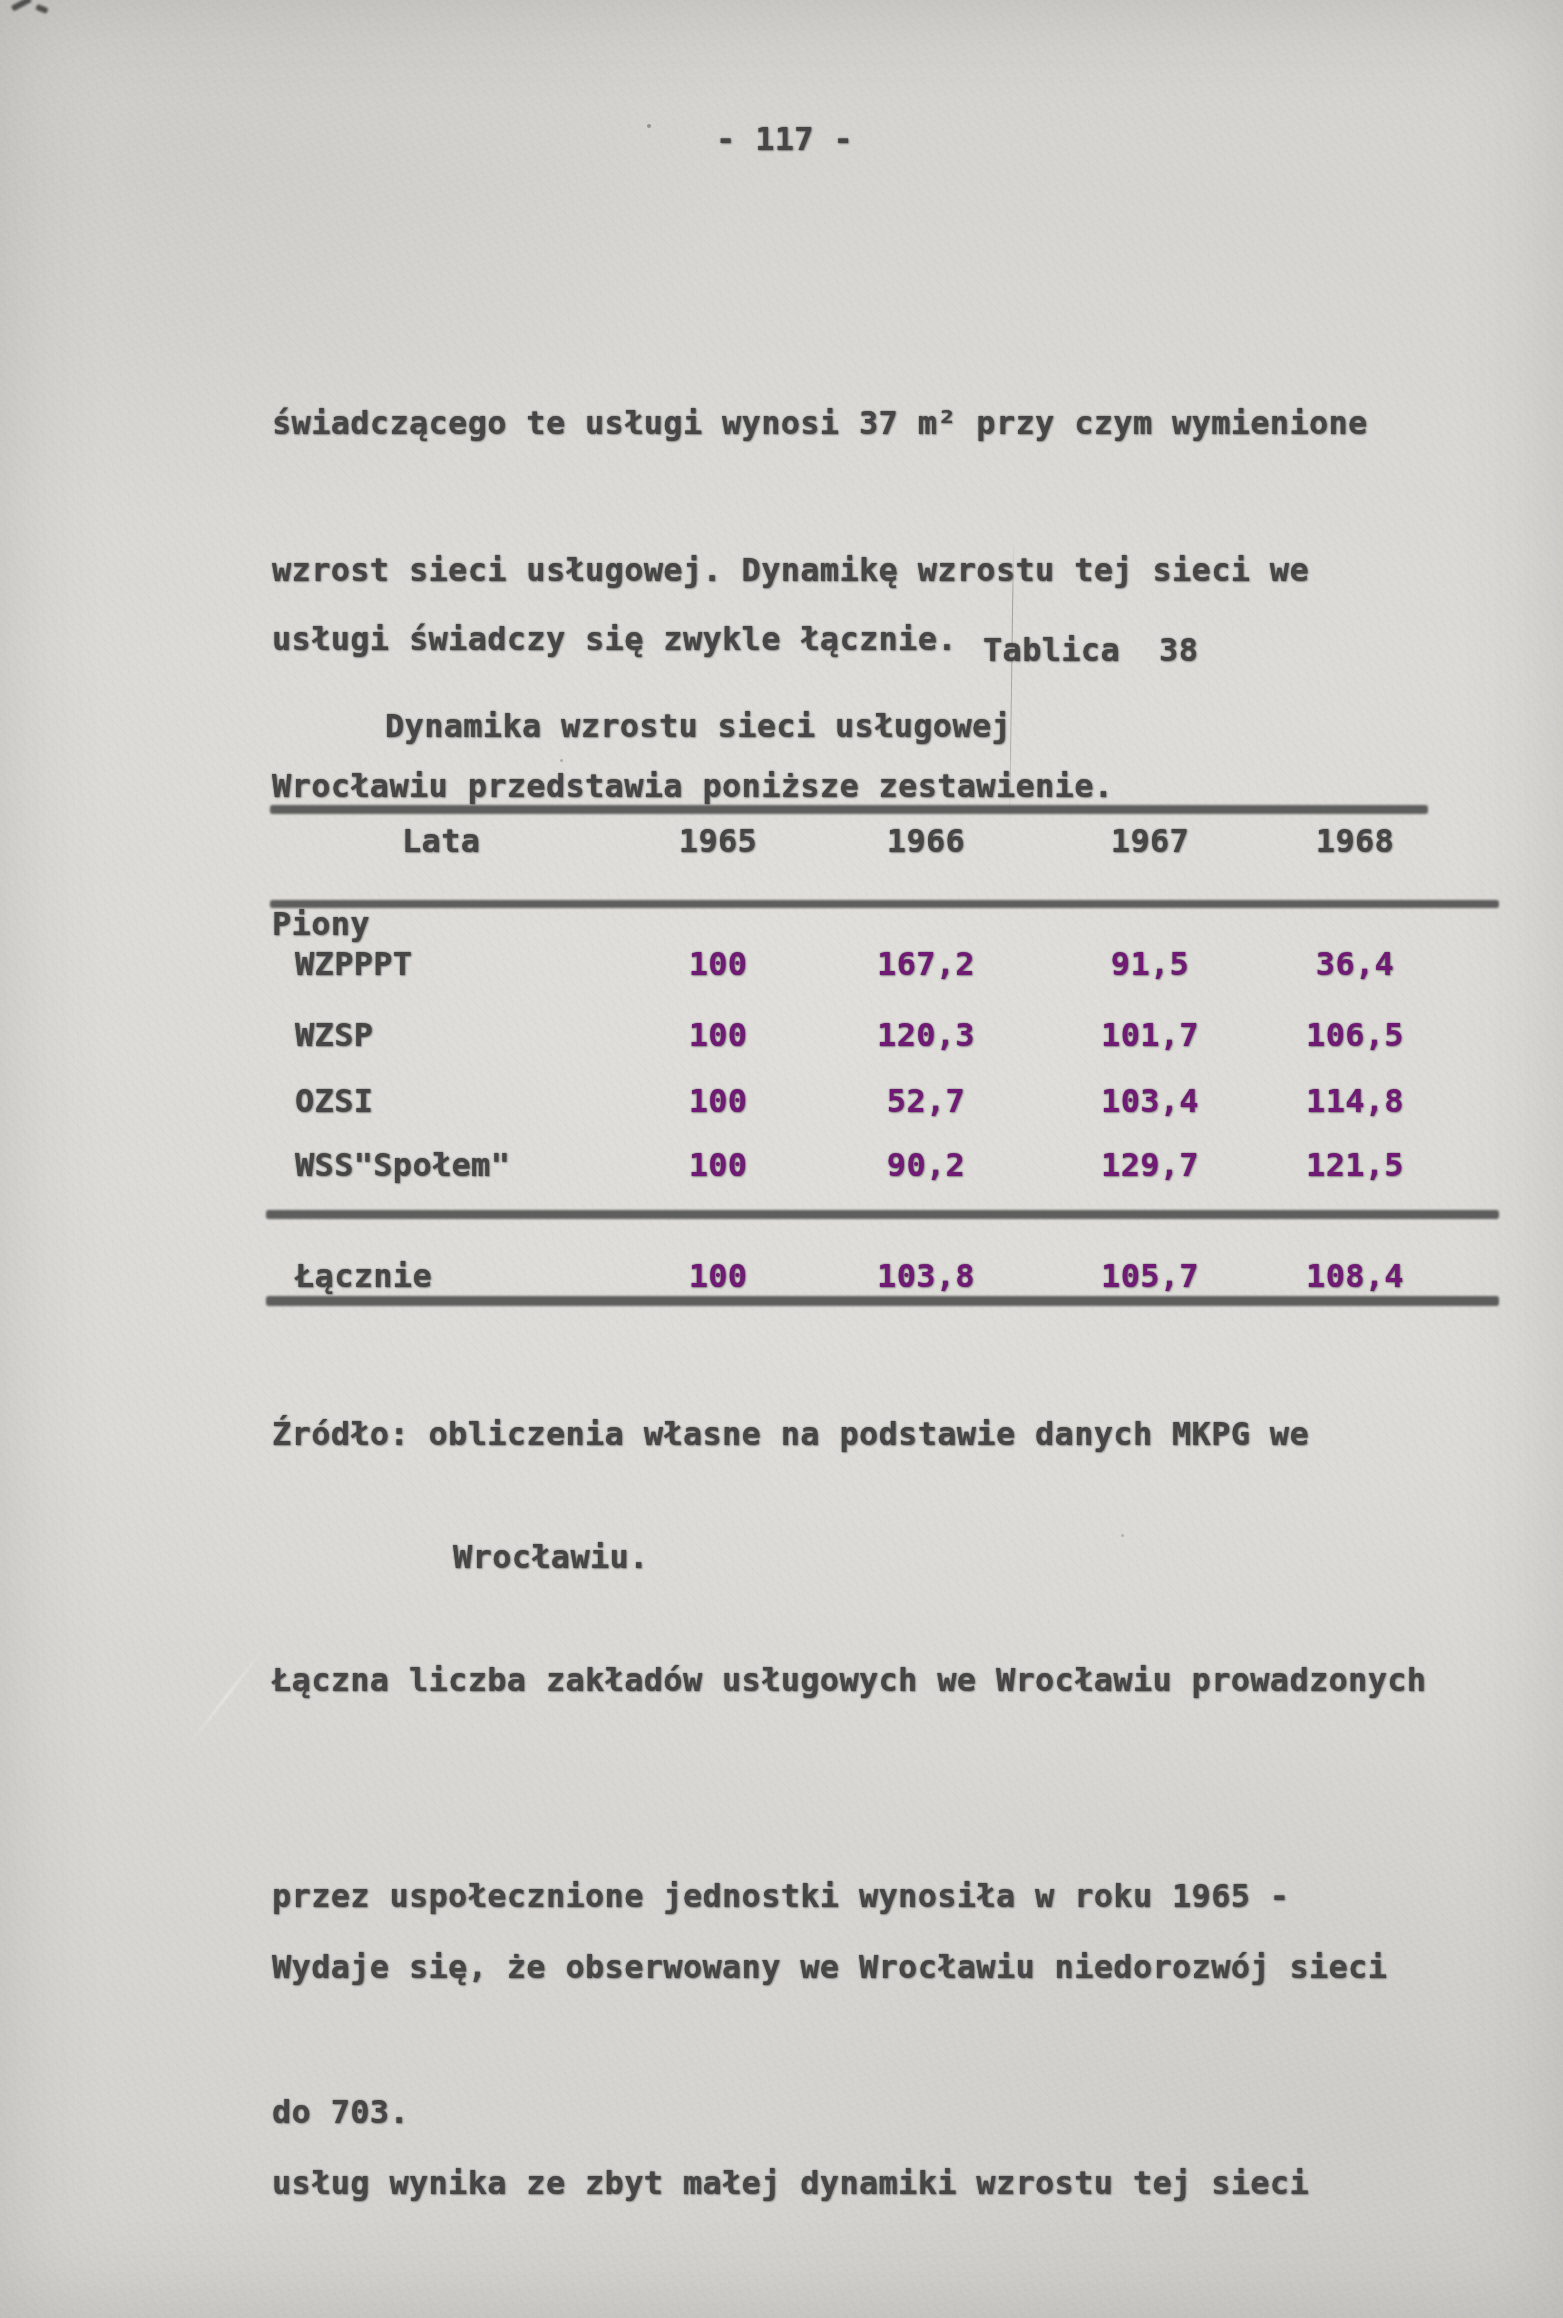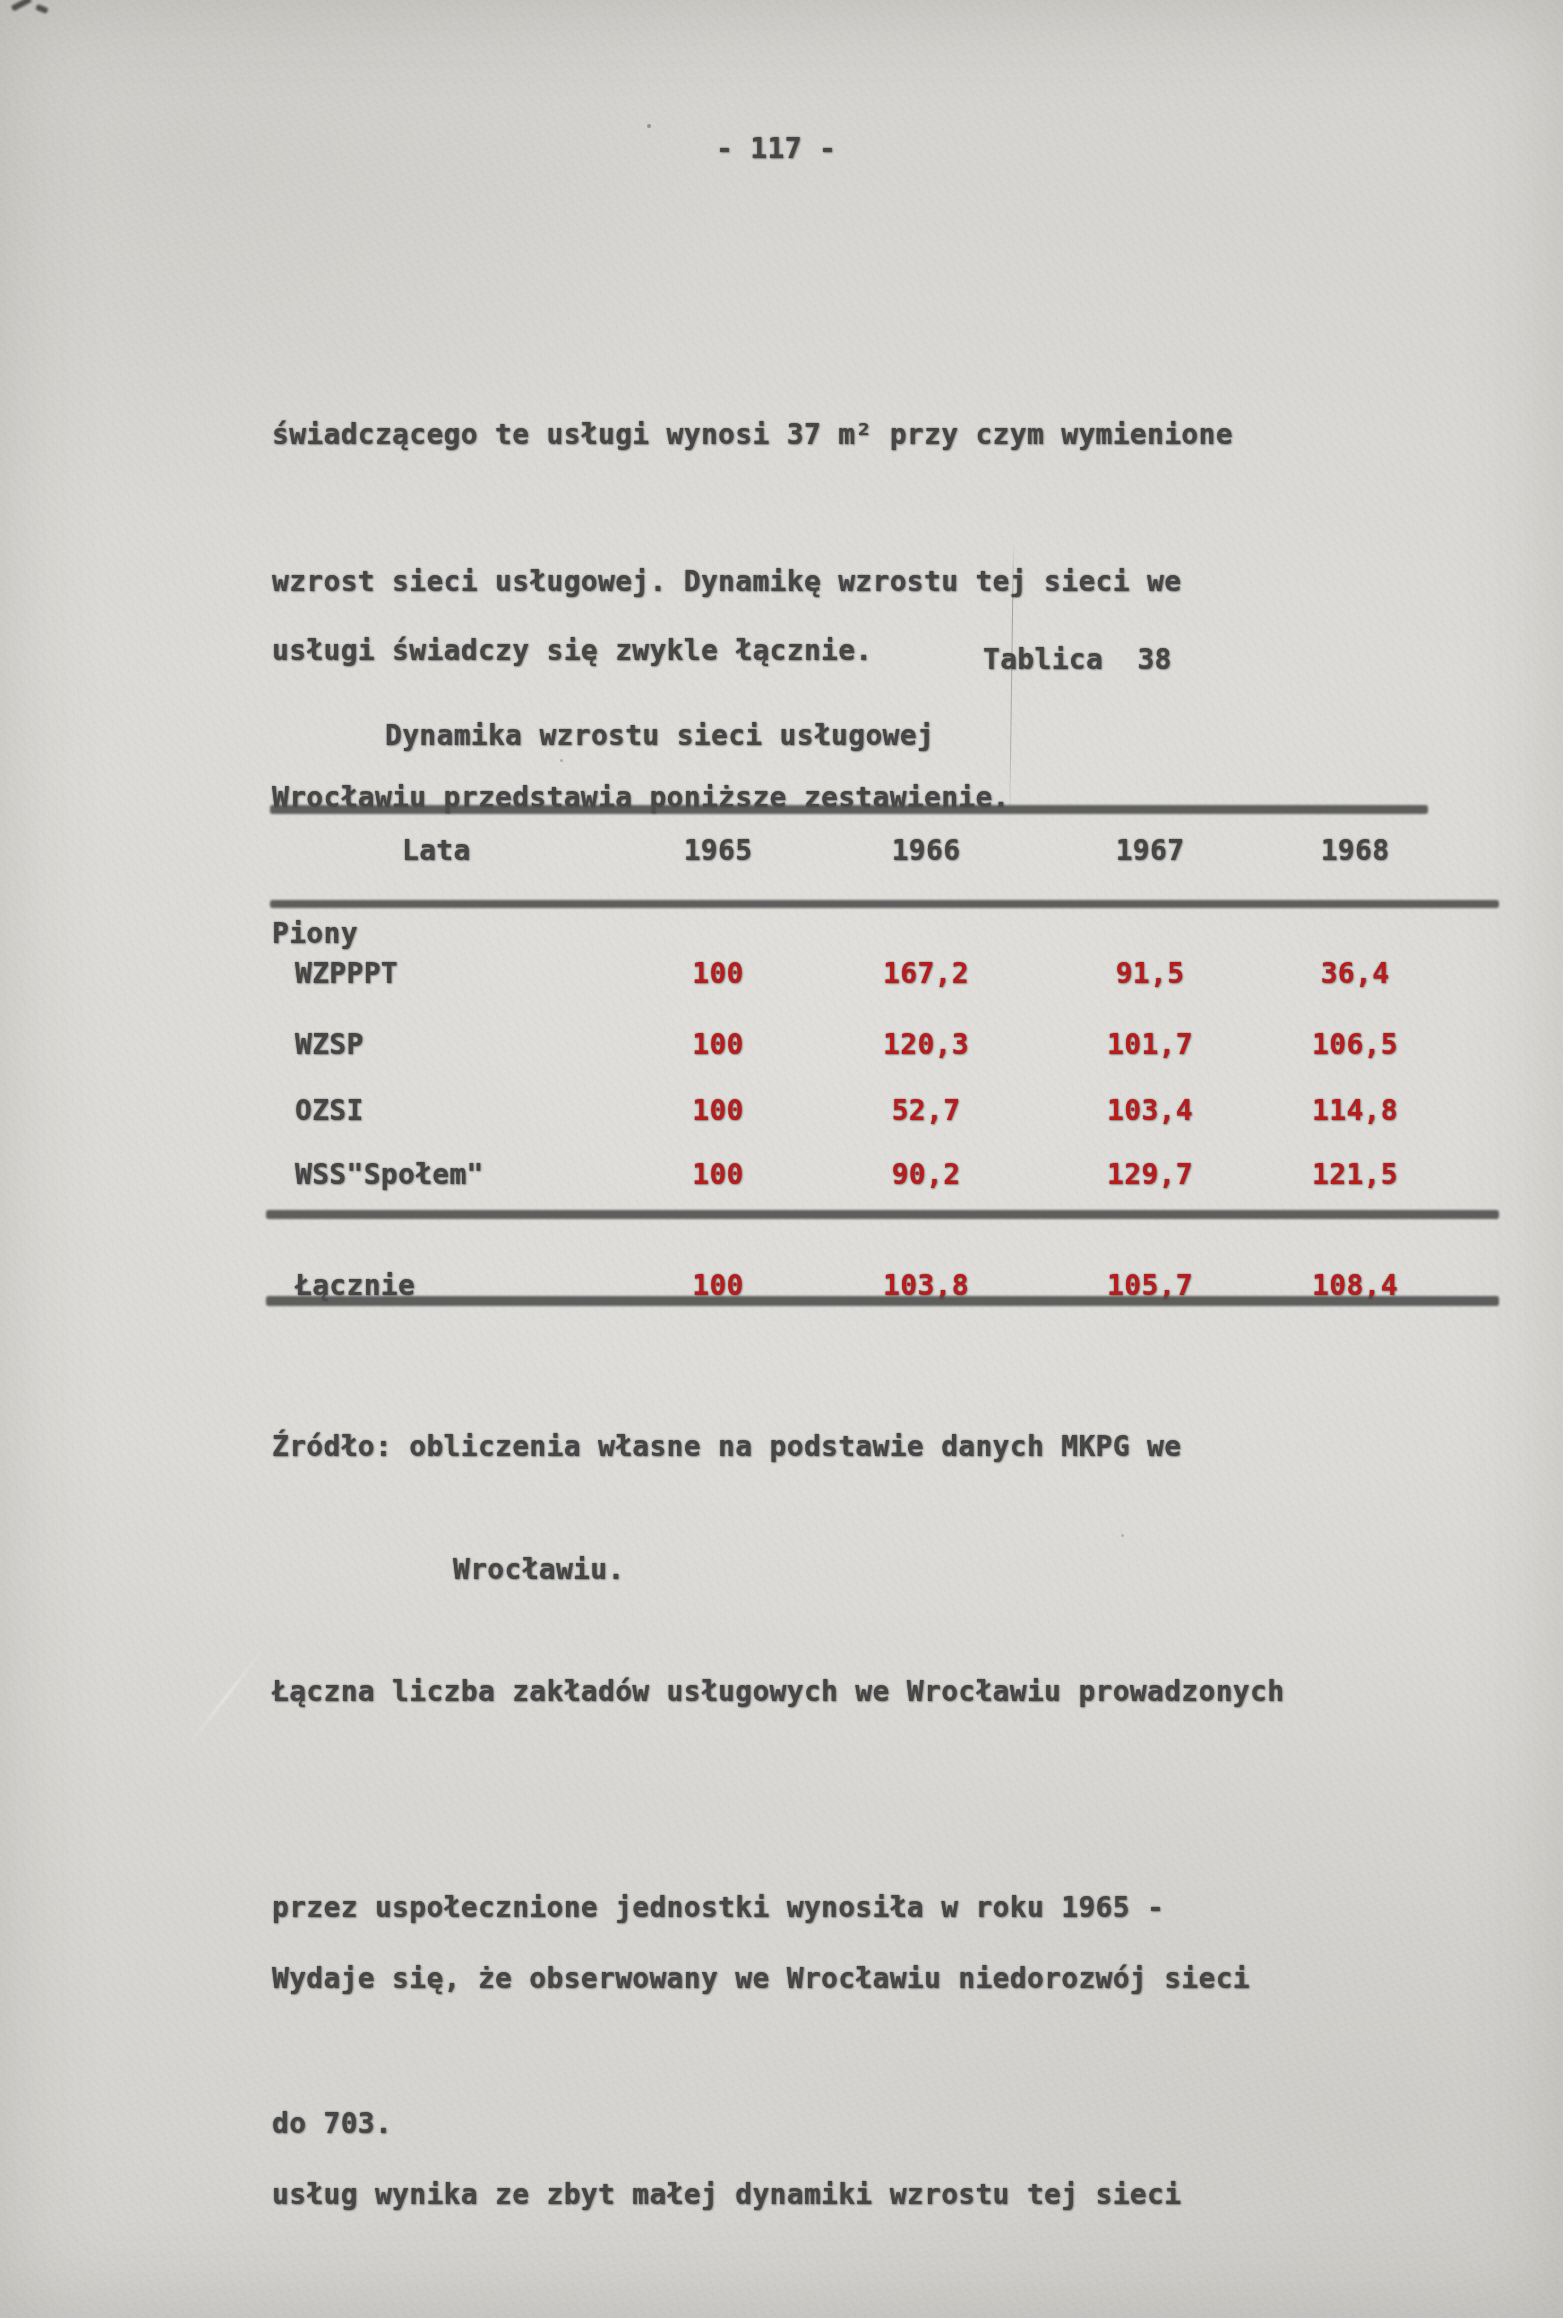--- a/index.html
+++ b/index.html
@@ -14,44 +14,43 @@
   }
   .texture{
     position:absolute;inset:0;pointer-events:none;
     background-image:
       repeating-linear-gradient(43deg, rgba(120,120,114,.025) 0 2px, transparent 2px 6.8px),
       repeating-linear-gradient(-17deg, rgba(255,255,255,.035) 0 1.4px, transparent 1.4px 5.5px),
       repeating-linear-gradient(78deg, rgba(110,110,105,.018) 0 1.4px, transparent 1.4px 9px);
     box-shadow: inset 0 0 96px rgba(95,95,90,.22);
   }
   .ink{
-    color:#464646;font-weight:700;font-size:28px;letter-spacing:0.3px;
+    color:#464646;font-weight:700;font-size:32px;letter-spacing:0.3px;
     white-space:pre;
     text-shadow:0 0 1.8px rgba(70,70,70,.9), 1px 1px 1.7px rgba(80,80,80,.45);
     filter:blur(0.5px);
-    margin-top:12px;
   }
   .abs{position:absolute;}
   .block{line-height:72px;}
   .single{line-height:1;}
   .src{line-height:41px;}
   .indent{padding-left:63px;}
   .rule{
     position:absolute;background:#4d4d4d;border-radius:2.7px;
     filter:blur(1px);opacity:.88;
   }
   .trow{position:absolute;left:0;width:1563px;height:41px;}
   .trow .rlabel{position:absolute;left:295px;top:0;}
   .trow .c{position:absolute;top:0;transform:translateX(-50%);}
   .trow .c0{left:718px;}
   .trow .c1{left:926px;}
   .trow .c2{left:1150px;}
   .trow .c3{left:1355px;}
   .thead .rlabel{left:402px;}
-  .tval{color:#b91c1c;}
+  .tval{color:#701a75;}
   .crease-v{
     position:absolute;left:1011px;top:543px;width:1.4px;height:287px;
     background:linear-gradient(180deg,transparent,rgba(60,60,58,.38) 18%,rgba(60,60,58,.30) 70%,transparent);
     transform:rotate(.8deg);filter:blur(0.3px);
   }
   .crease-l{
     position:absolute;left:225px;top:1632px;width:2px;height:130px;
     background:linear-gradient(180deg,transparent,rgba(255,255,255,.55),transparent);
     transform:rotate(38deg);filter:blur(0.8px);
   }

